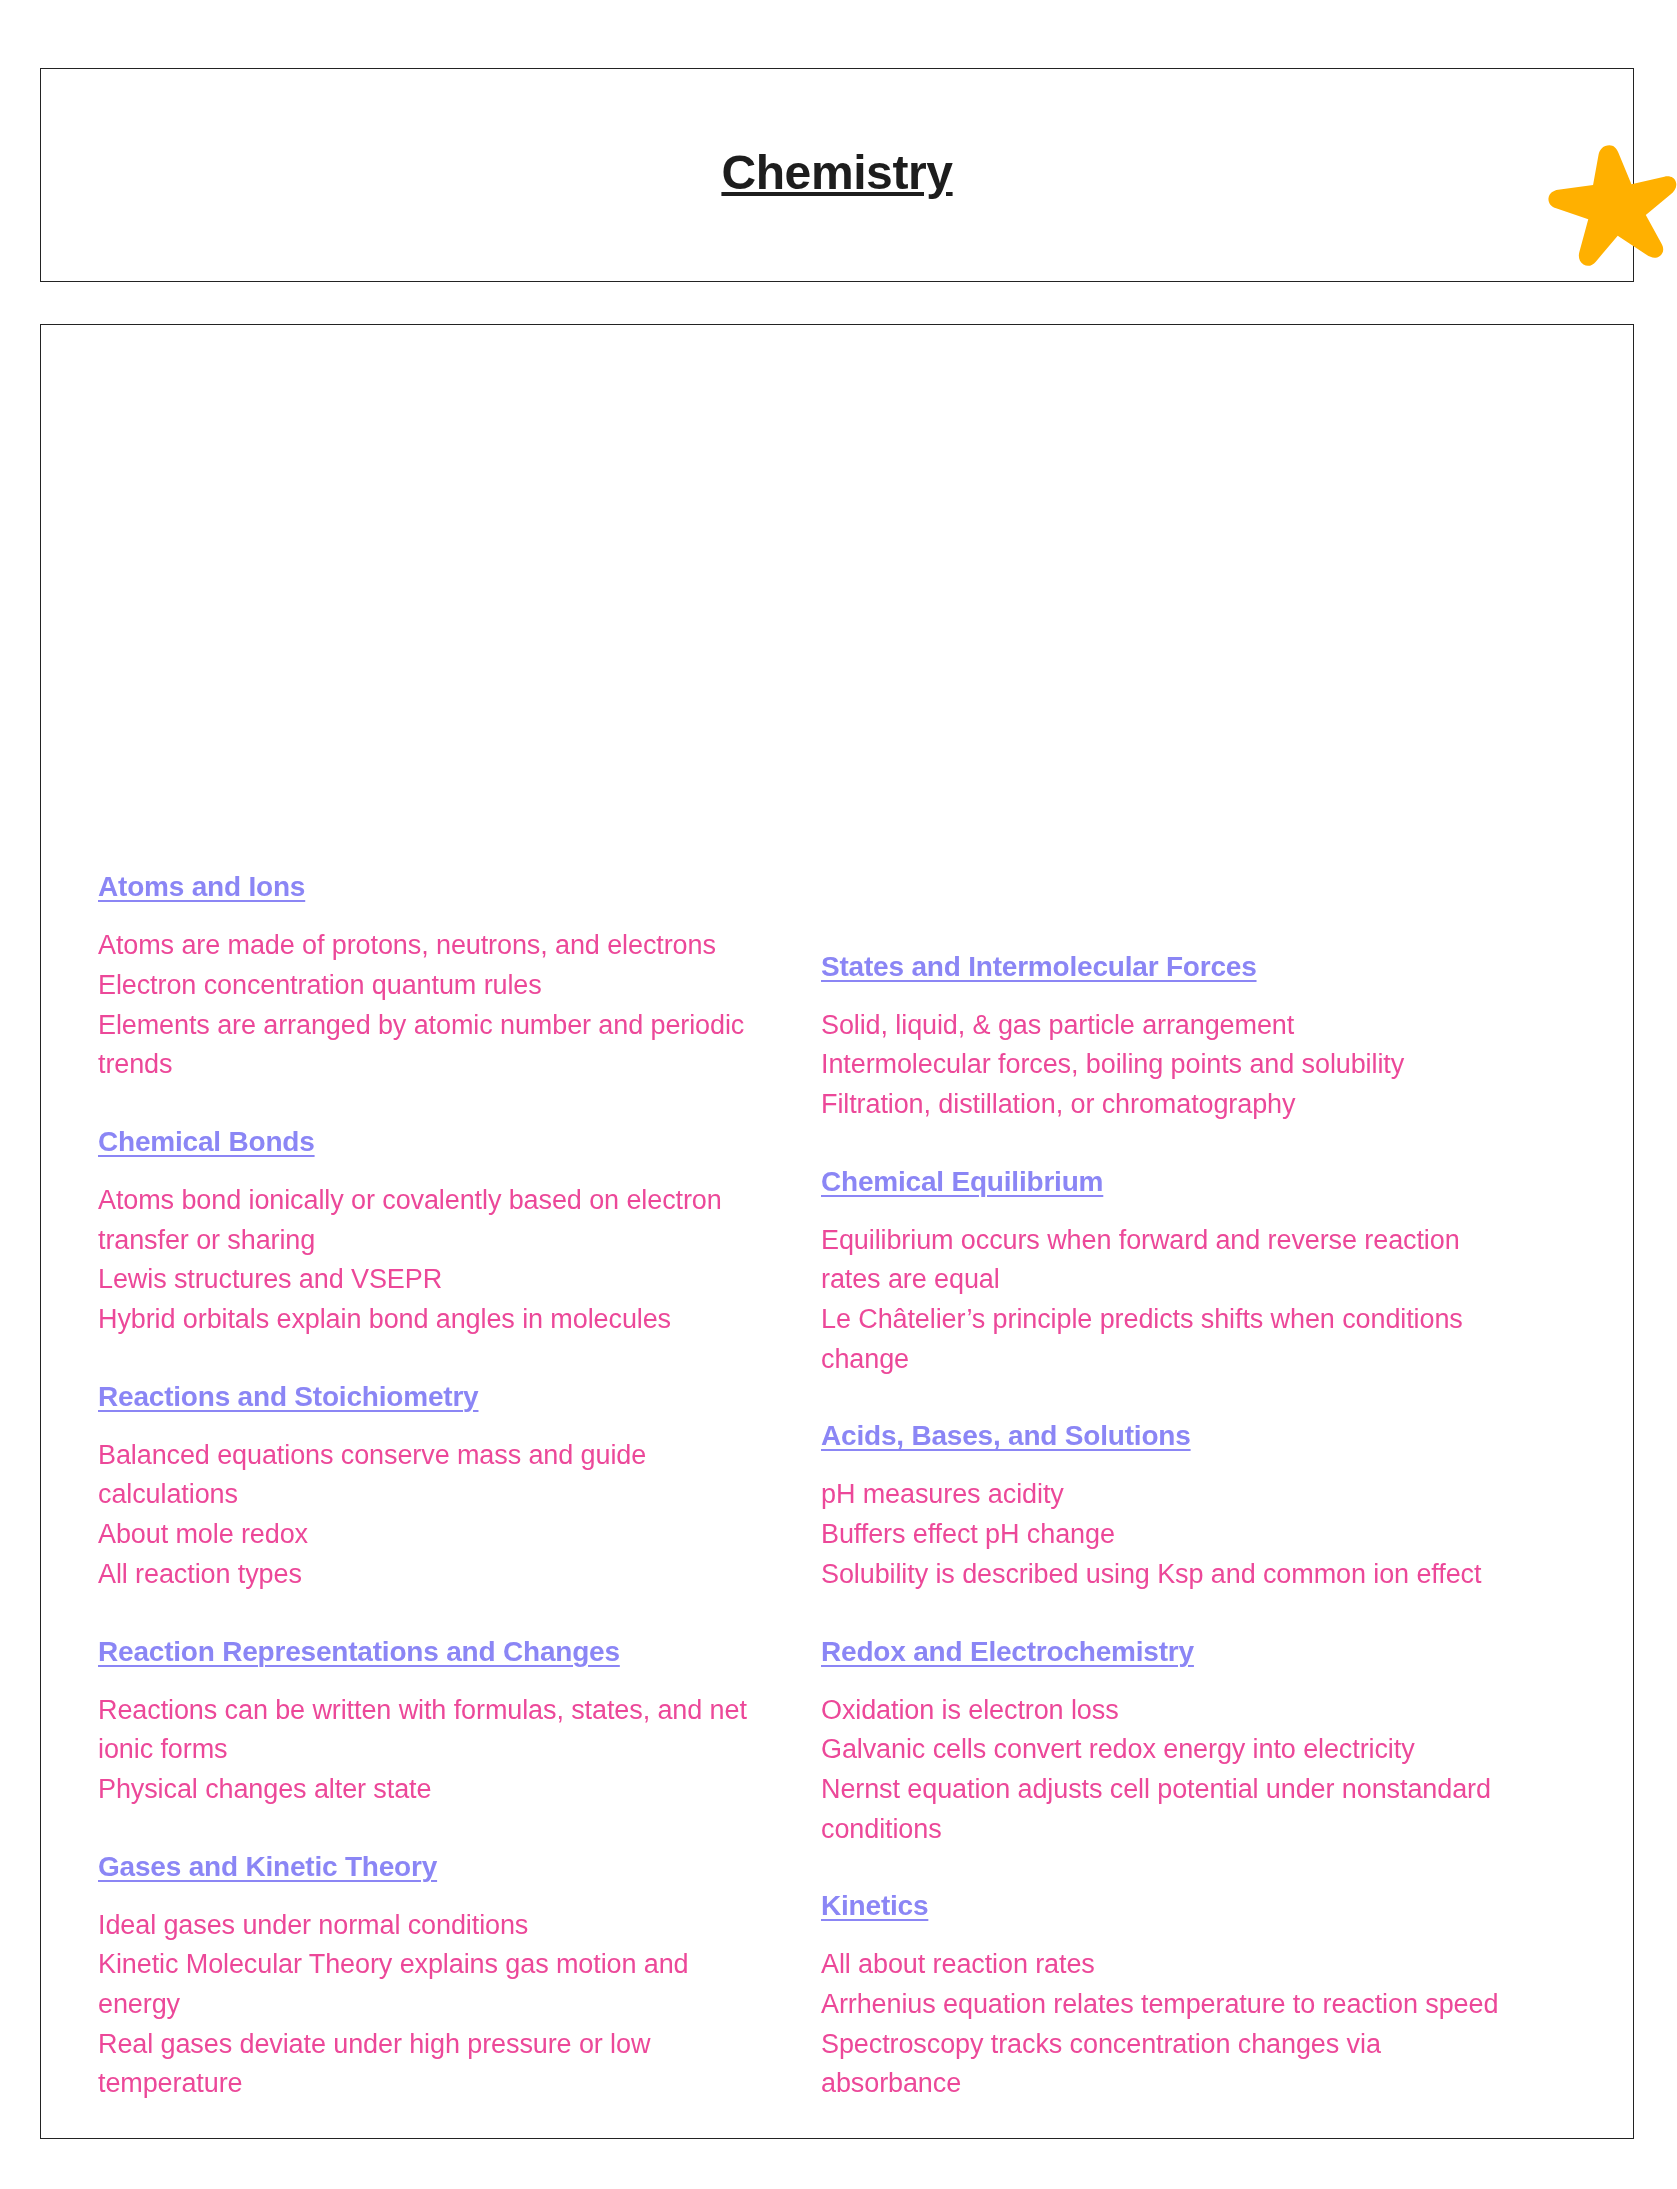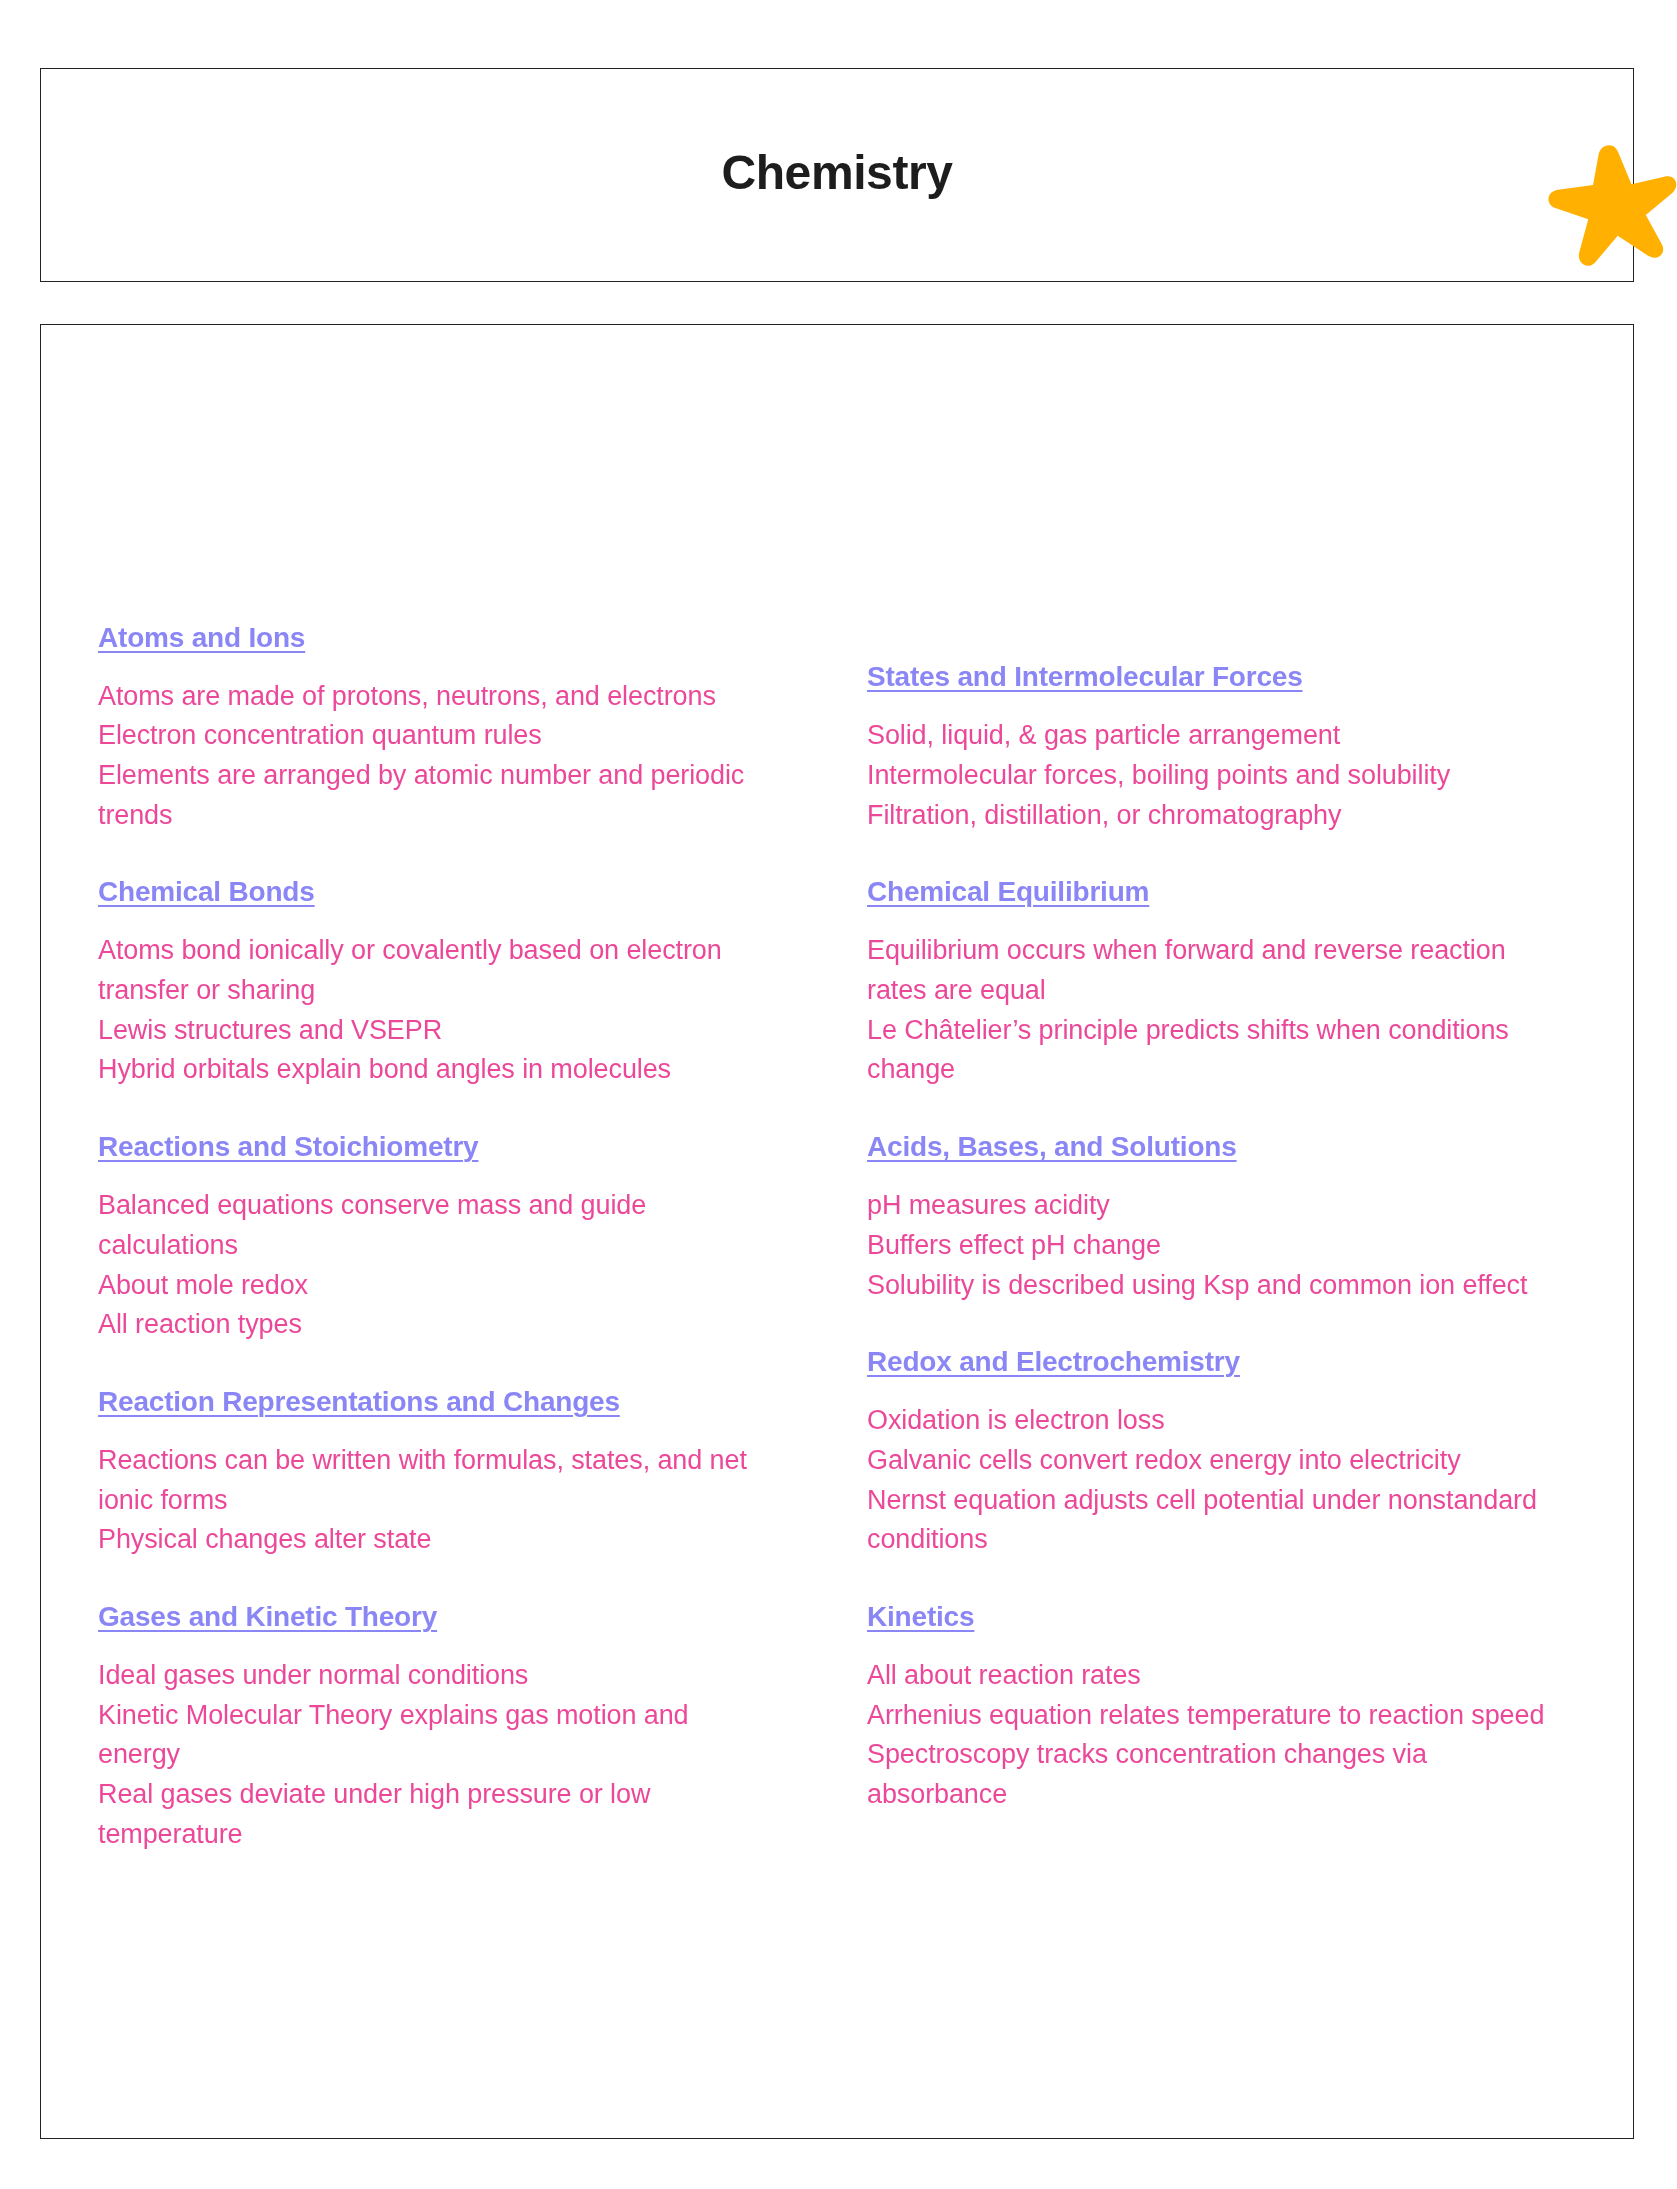--- a/index.html
+++ b/index.html
@@ -38,20 +38,21 @@
   }
   .page-title {
     font-size: 48px;
     font-weight: 700;
     color: #1d1d1d;
     letter-spacing: -0.4px;
     text-align: center;
     line-height: 1;
     margin: 0;
     padding-bottom: 3.4px;
+    text-decoration: underline;
   }
 
   
   .star-wrap {
     position: absolute;
     left: 1541px;
     top: 137px;
     width: 137px;
     height: 137px;
     pointer-events: none;
@@ -69,22 +70,22 @@
     border: 1.7px solid #232323;
     background: #ffffff;
   }
 
   .columns {
     position: absolute;
     left: 0; top: 0; right: 0; bottom: 0;
     padding: 45px 51px 34px 57px;
     box-sizing: border-box;
     display: flex;
-    gap: 93px;
-    align-items: center;
+    gap: 47px;
+    align-items: flex-end;
   }
   .col {
     width: 676px;
     flex: 0 0 676px;
   }
   .col-right { width: 685px; flex: 0 0 685px; }
 
   .section { margin-bottom: 39px; }
   .section:last-child { margin-bottom: 0; }
 

